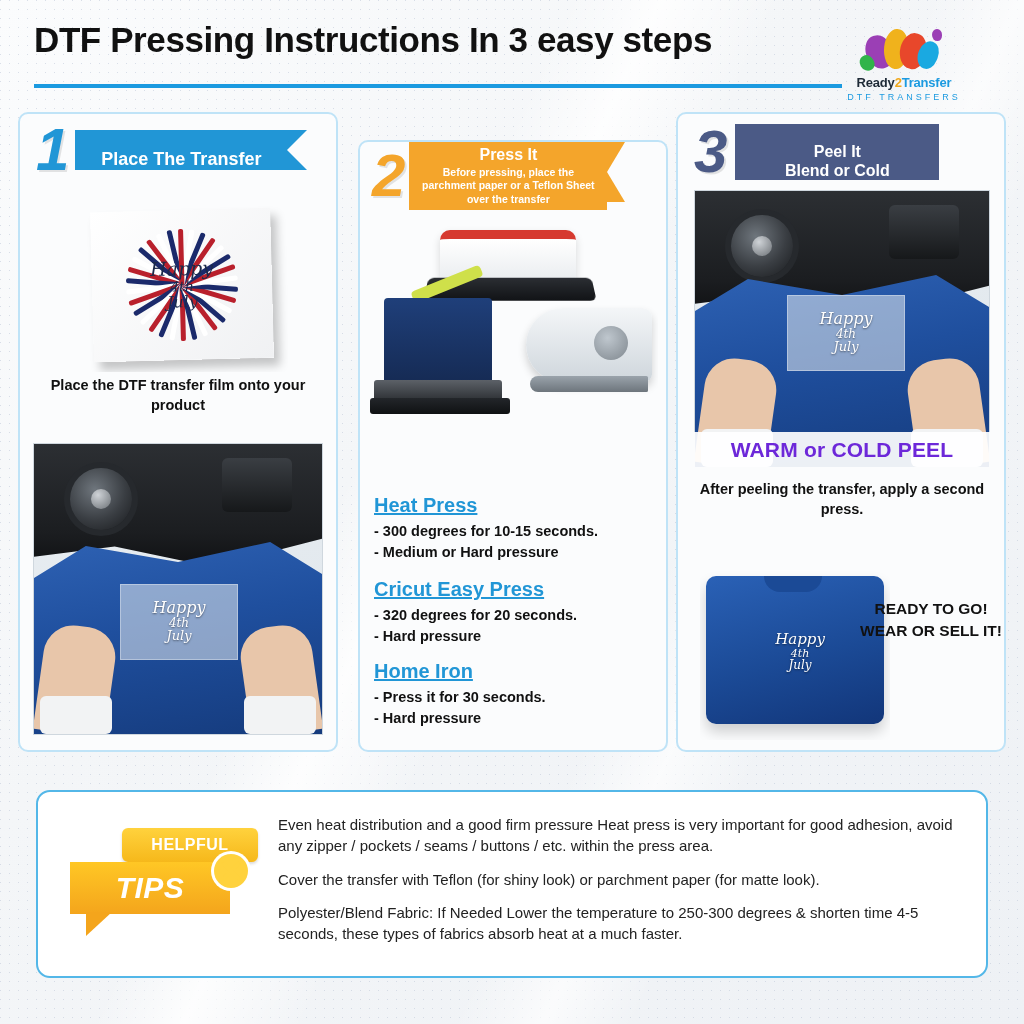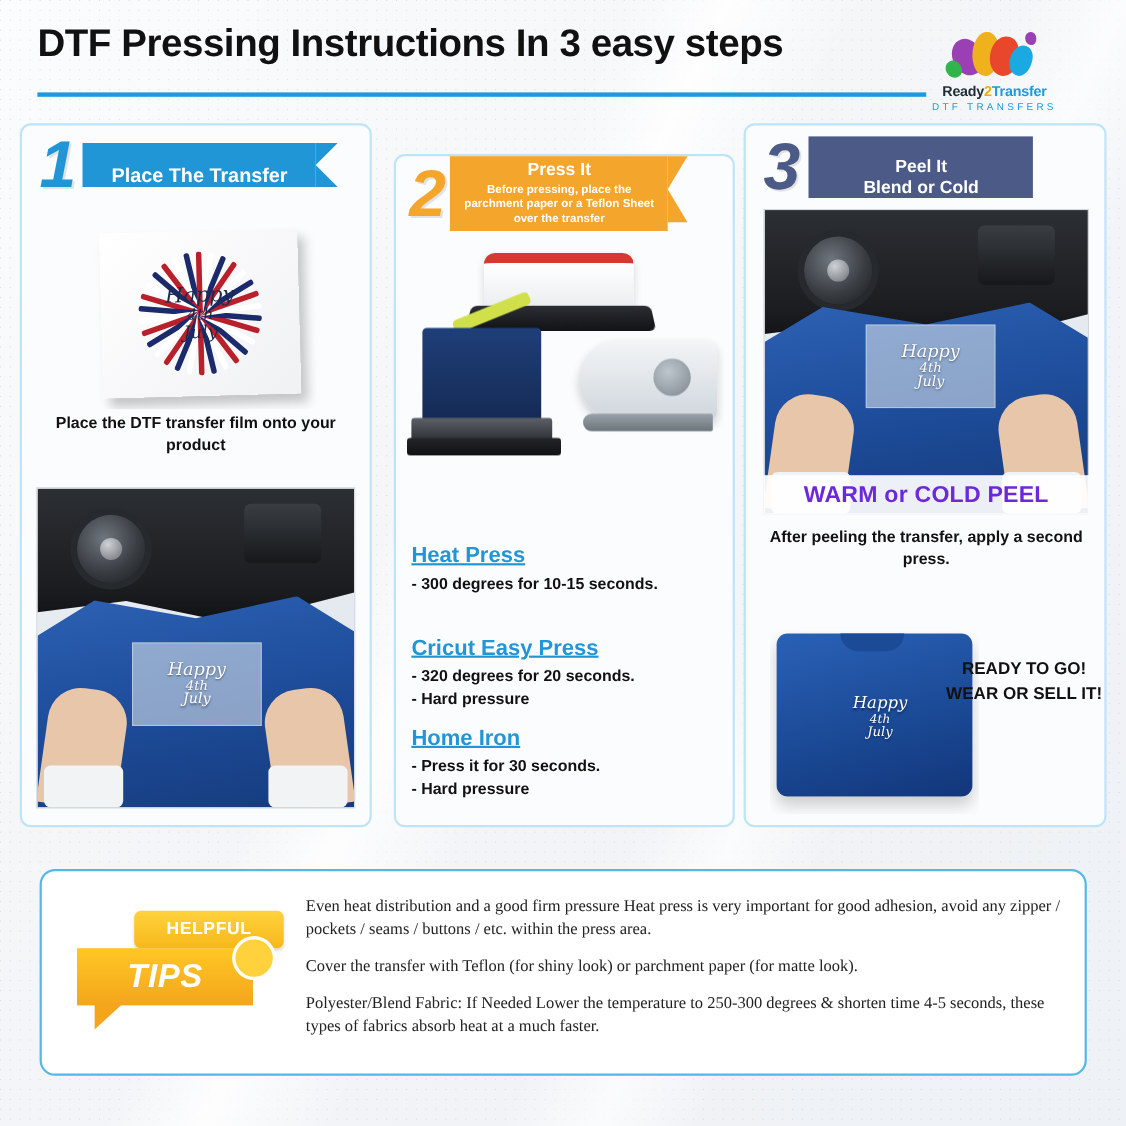--- a/index.html
+++ b/index.html
@@ -280,21 +280,21 @@
   }
   .tips-sun {
     position:absolute; right:6px; top:36px; width:34px; height:34px; border-radius:50%;
     background:#ffd23d; box-shadow:0 0 0 3px #fff;
   }
   .tips-sun span {
     position:absolute; left:50%; top:50%; width:4px; height:24px; background:#ffd23d;
     transform-origin:50% 50%; border-radius:2px; margin:-12px 0 0 -2px;
   }
   .tips-text { position:absolute; left:240px; top:22px; width:700px; }
-  .tips-text p { font-size:15px; color:#222; line-height:1.42; margin-bottom:12px;font-family:Liberation Serif, serif; }
+  .tips-text p { font-size:15px; color:#222; line-height:1.42; margin-bottom:12px; }
 </style>
 </head>
 <body>
 
 <div id="page">
  <div class="inner">
 
   <div class="header">
     <div class="title">DTF Pressing Instructions In 3 easy steps</div>
     <div class="title-rule"></div>
@@ -407,20 +407,21 @@
     <div class="hp-plate"></div>
     <div class="hp-foot"></div>
     <div class="iron">
       <div class="dial"></div>
     </div>
   </div>
 
   <div class="spec" id="spec1">
     <h3>Heat Press</h3>
     <p>- 300 degrees for 10-15 seconds.</p>
+    <p>- Medium or Hard pressure</p>
   </div>
   <div class="spec" id="spec2">
     <h3>Cricut Easy Press</h3>
     <p>- 320 degrees for 20 seconds.</p>
     <p>- Hard pressure</p>
   </div>
   <div class="spec" id="spec3">
     <h3>Home Iron</h3>
     <p>- Press it for 30 seconds.</p>
     <p>- Hard pressure</p>

